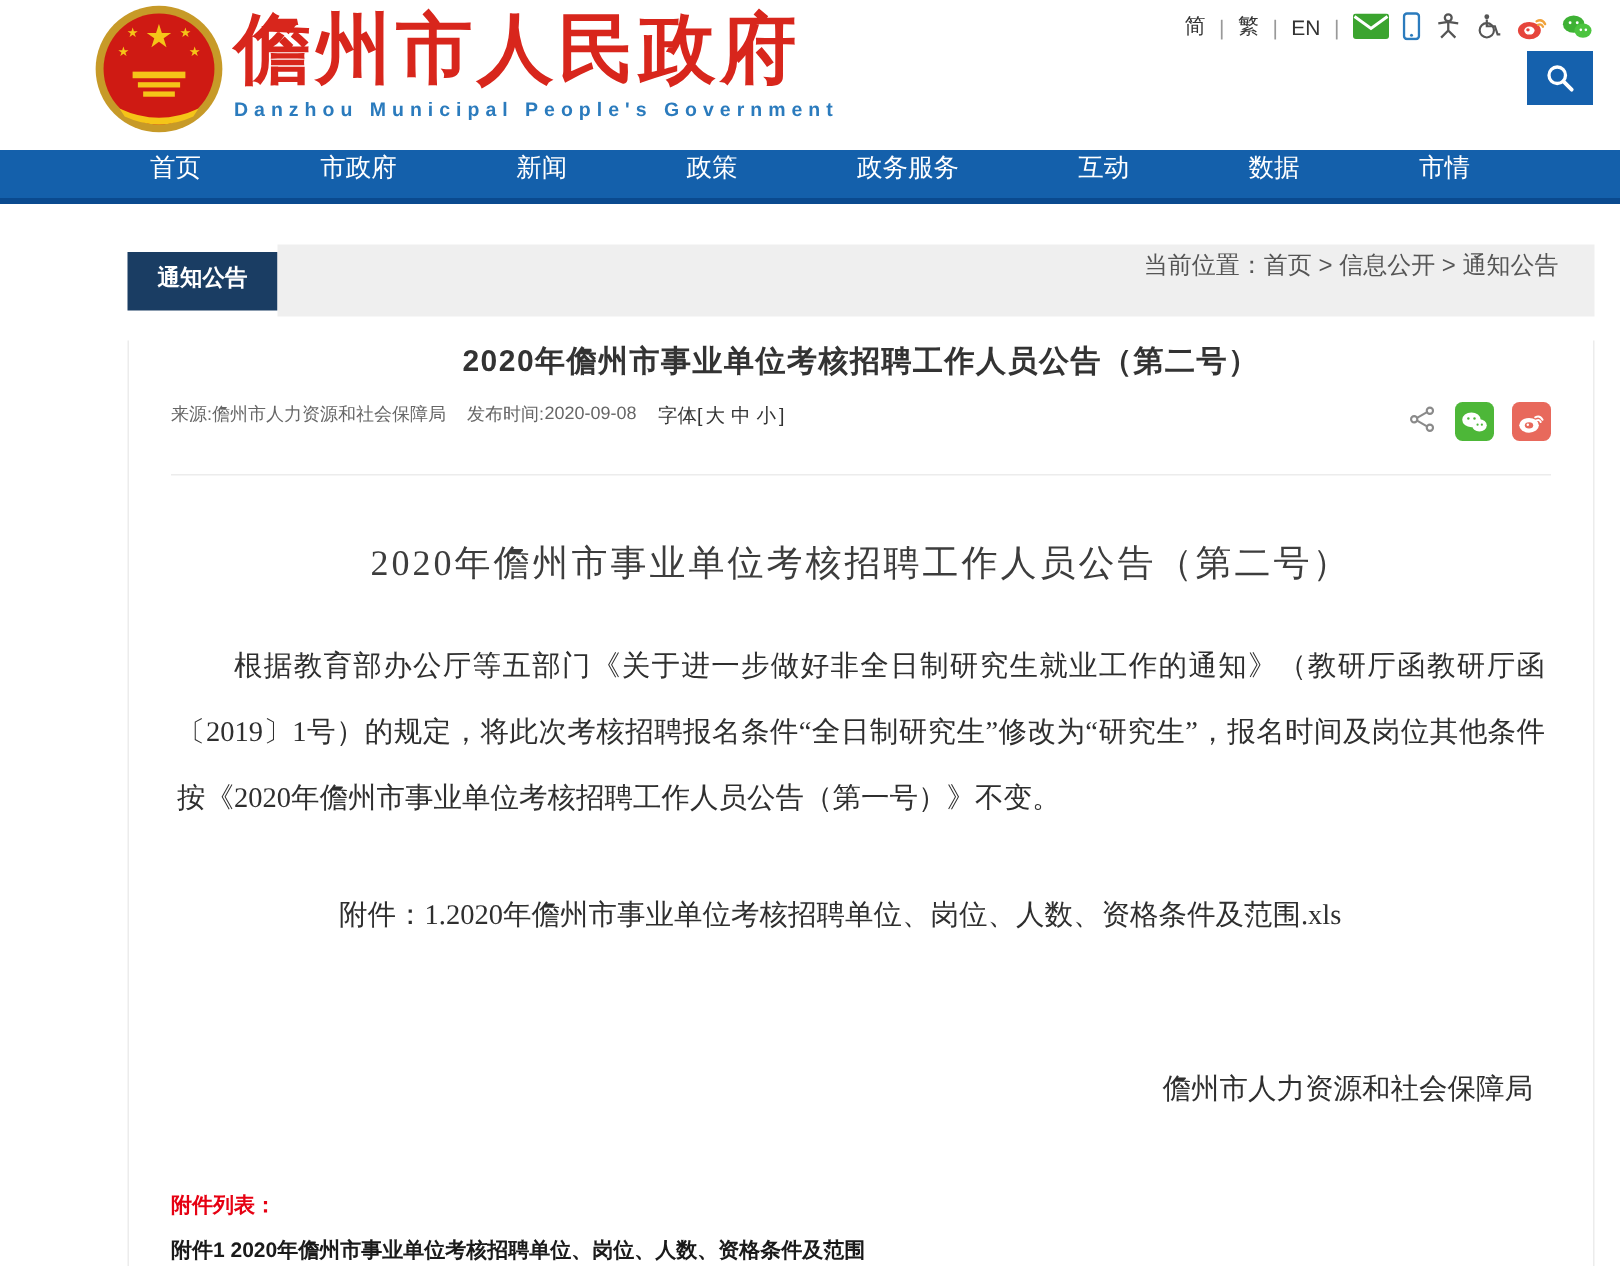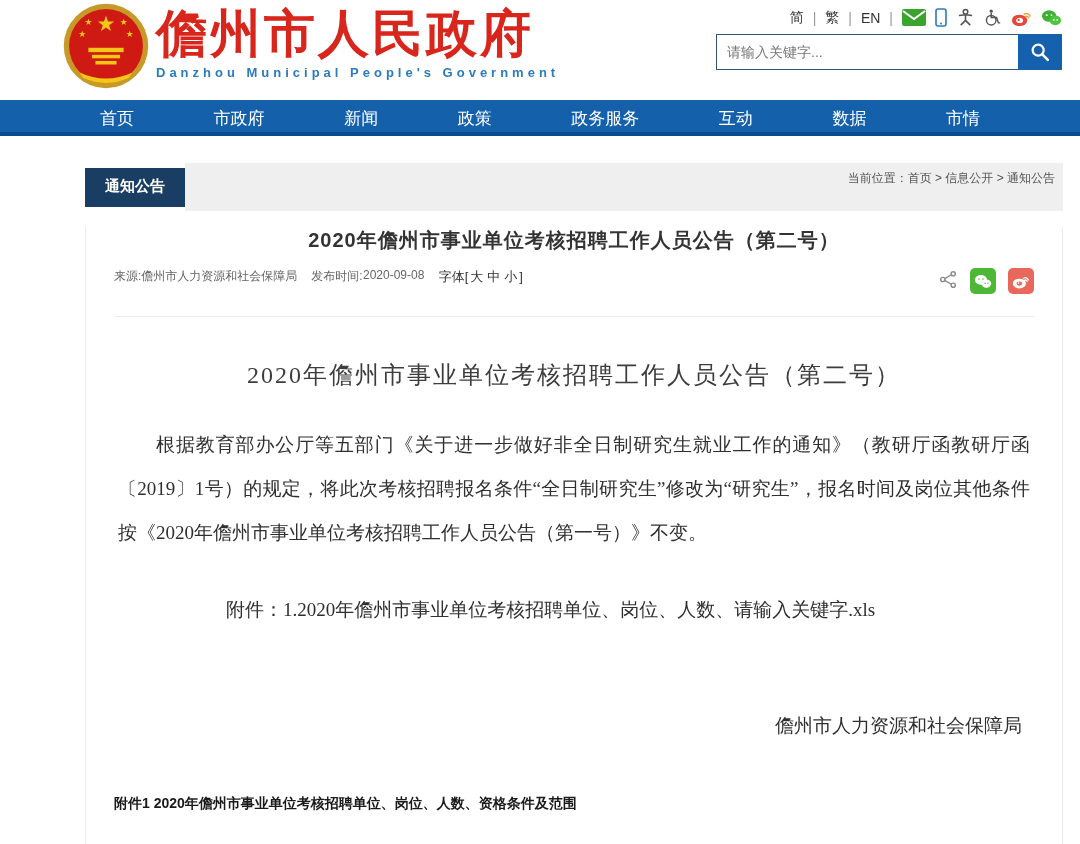--- a/index.html
+++ b/index.html
@@ -32,33 +32,33 @@
     width:302px; height:36px; border:1px solid #33567a; border-right:none;
     font-size:14px; color:#888; padding:0 10px; outline:none;
   }
   .search-btn {
     width:44px; height:36px; background:#1561ad; border:none; cursor:pointer;
     display:flex; align-items:center; justify-content:center;
   }
   
   .nav-bar { height:36px; background:#1460ab; border-bottom:4px solid #0a4a8f; }
   .nav-list {
-    height:36px; display:flex; list-style:none; align-items:center;
+    height:36px; display:flex; list-style:none; align-items:flex-start;
     justify-content:space-between; padding:0 100px;
   }
   .nav-item { color:#fff; font-size:17px; cursor:pointer; white-space:nowrap; }
   
   .crumb-row { margin:27px 17px 0 85px; display:flex; align-items:center; }
   .crumb-tab {
     background:#1a3d63; color:#fff; font-size:15px; font-weight:bold;
     width:100px; height:39px; line-height:36px; text-align:center; cursor:pointer;
   }
   .crumb-bar {
     flex:1; background:#efefef; height:48px; line-height:30px; text-align:right;
-    font-size:12px; color:#555; padding-right:8px;
+    font-size:16px; color:#555; padding-right:24px;
   }
   
   .card {
     margin:0 17px 0 85px; border:1px solid #ececec; border-top:none;
     background:#fff; padding:0 28px 26px; min-height:630px;
   }
   .page-title {
     margin-top:16px; text-align:center; font-size:20px; font-weight:bold; color:#333;
     letter-spacing:1px;
   }
@@ -170,21 +170,20 @@
           <ellipse cx="15" cy="11.5" rx="6" ry="5" fill="#4cc43f"></ellipse>
           <circle cx="6" cy="6" r="1" fill="#fff"></circle>
           <circle cx="11" cy="6" r="1" fill="#fff"></circle>
           <circle cx="13.5" cy="11" r="0.9" fill="#fff"></circle>
           <circle cx="17" cy="11" r="0.9" fill="#fff"></circle>
         </svg>
     </span>
   </div>
 
   <div class="search-row">
-    <input class="search-input" type="text" placeholder="请输入关键字..." style="">
     <button class="search-btn">
       <svg width="22" height="22" viewBox="0 0 24 24">
         <circle cx="10" cy="10" r="6" fill="none" stroke="#fff" stroke-width="2.4"></circle>
         <line x1="14.5" y1="14.5" x2="20.5" y2="20.5" stroke="#fff" stroke-width="2.8" stroke-linecap="round"></line>
       </svg>
     </button>
   </div>
 </div>
 
 <div class="nav-bar">
@@ -242,20 +241,21 @@
             <path d="M14 5 Q18 3 20 7 M15 7.5 Q17.5 6.5 18.5 8.8" stroke="#fff" stroke-width="1.6" fill="none" stroke-linecap="round"></path>
           </svg>
       </span>
     </div>
   </div>
 
   <h1 class="article-heading">2020年儋州市事业单位考核招聘工作人员公告（第二号）</h1>
 
   <p class="article-paragraph">根据教育部办公厅等五部门《关于进一步做好非全日制研究生就业工作的通知》（教研厅函教研厅函〔2019〕1号）的规定，将此次考核招聘报名条件“全日制研究生”修改为“研究生”，报名时间及岗位其他条件按《2020年儋州市事业单位考核招聘工作人员公告（第一号）》不变。</p>
 
-  <div class="attachment-line">附件：1.2020年儋州市事业单位考核招聘单位、岗位、人数、请输入关键字.xls</div>
+  <div class="attachment-line">附件：1.2020年儋州市事业单位考核招聘单位、岗位、人数、资格条件及范围.xls</div>
 
   <div class="signature">儋州市人力资源和社会保障局</div>
 
   <div class="att-list">
+    <div class="att-list-title">附件列表：</div>
     <div class="att-item">附件1 2020年儋州市事业单位考核招聘单位、岗位、人数、资格条件及范围</div>
   </div>
 </div>
 
 </body></html>

